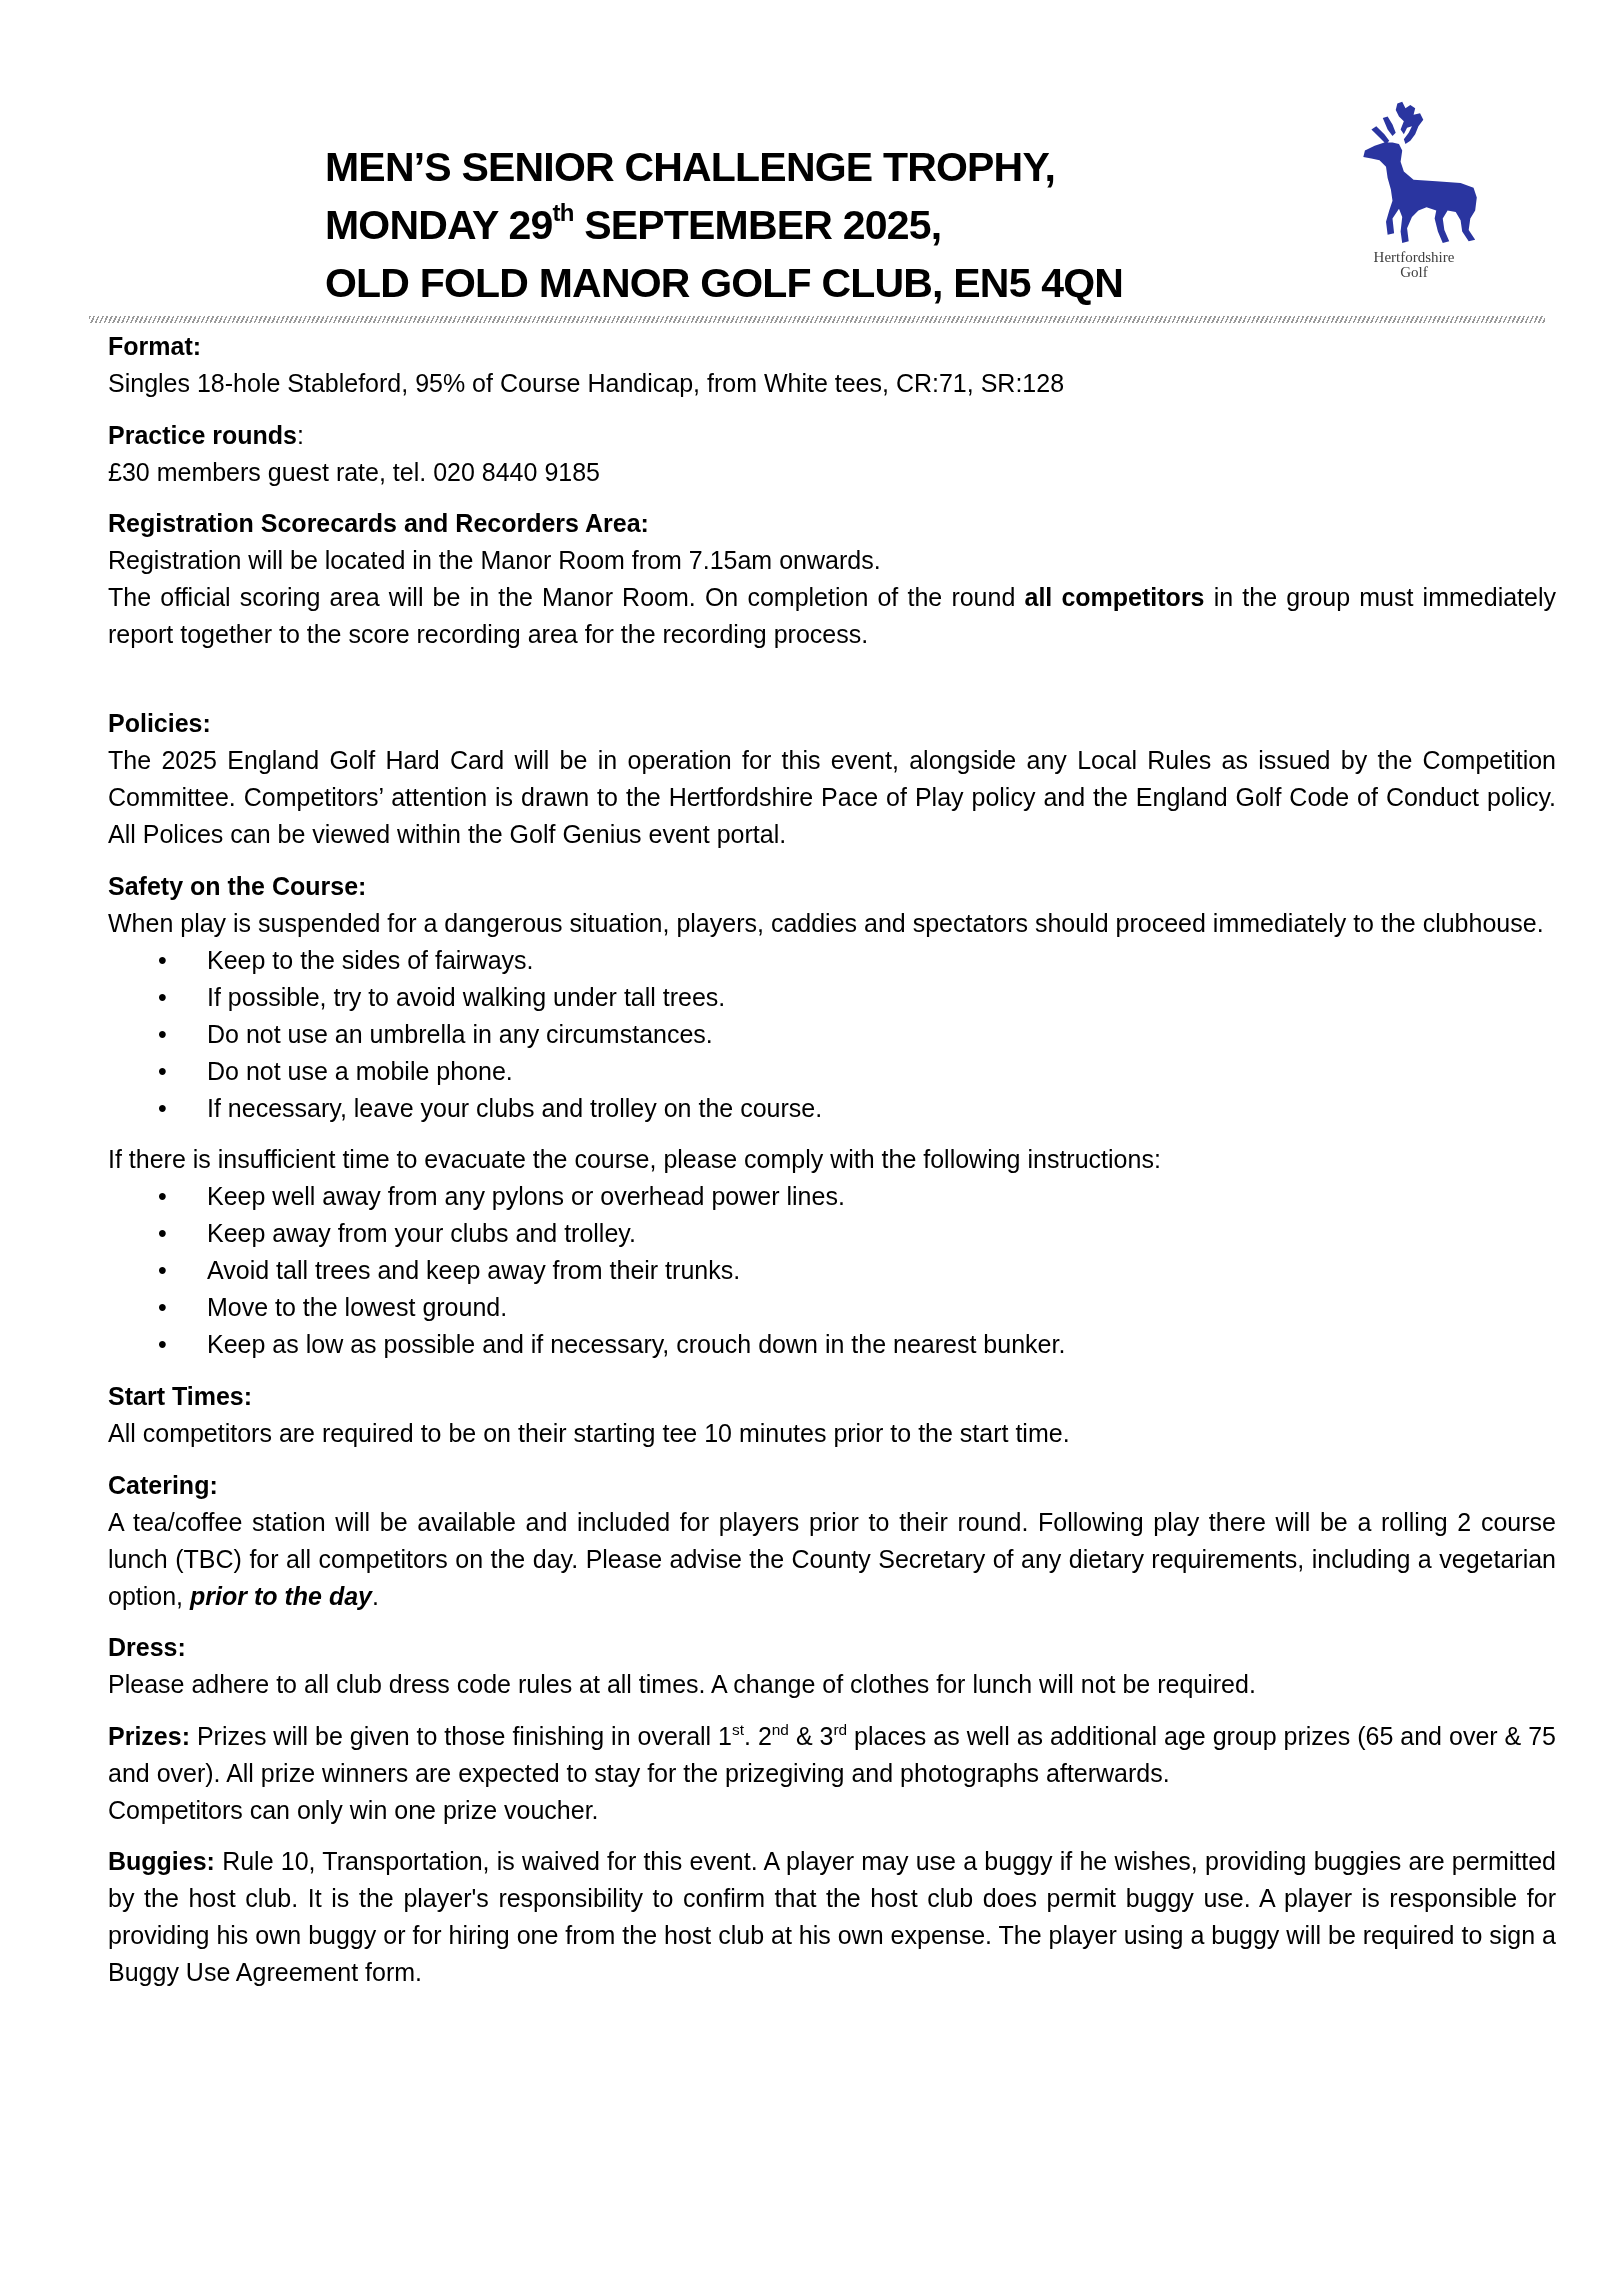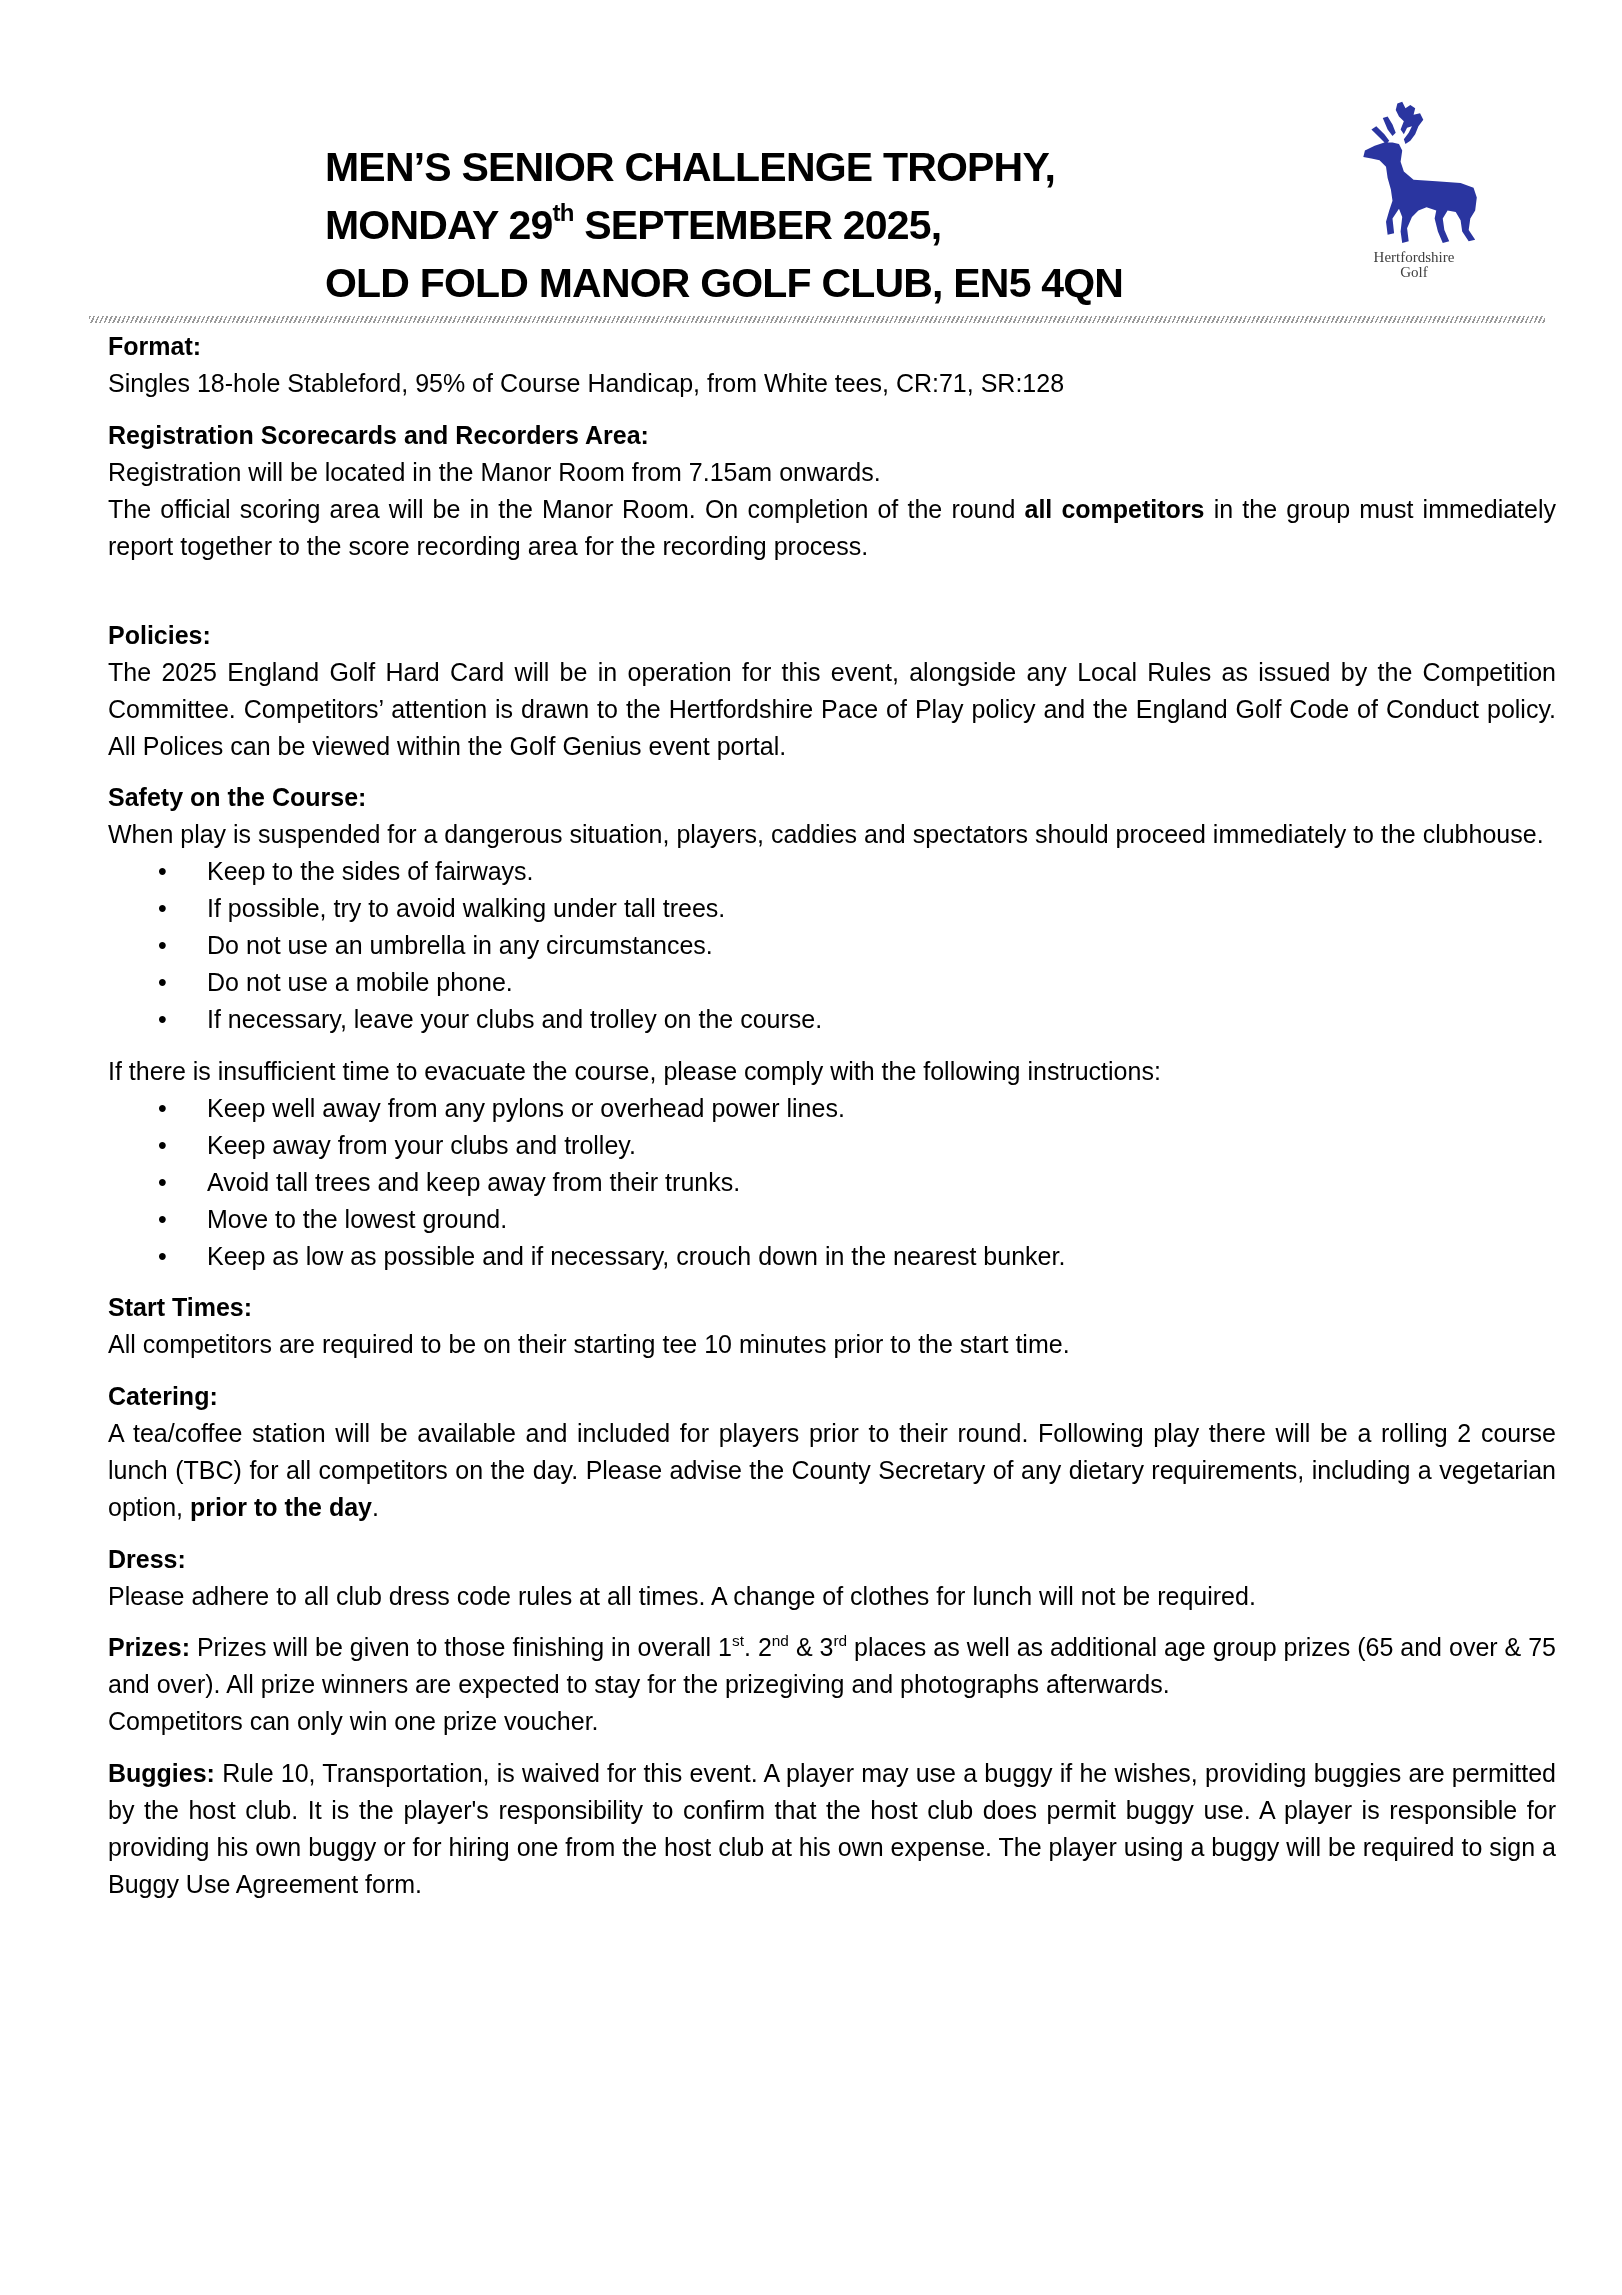--- a/index.html
+++ b/index.html
@@ -87,21 +87,21 @@
       position: relative;
       padding-left: 99px;
     }
     ul.bullets li .bullet {
       position: absolute;
       left: 50px;
       top: 0;
     }
     sup.ord { font-size: 15.4px; vertical-align: 9.7px; line-height: 0; }
     .bold { font-weight: bold; }
-    .bolditalic { font-weight: bold; }
+    .bolditalic { font-weight: bold; font-style: italic; }
   </style>
 </head>
 <body>
 
 <div class="page">
 
   <div class="title-block">
     <div>MEN’S SENIOR CHALLENGE TROPHY,</div>
     <div><span>MONDAY 29</span><sup>th</sup><span> SEPTEMBER 2025,</span></div>
     <div>OLD FOLD MANOR GOLF CLUB, EN5 4QN</div>
@@ -123,20 +123,24 @@
 
   <div class="rule"></div>
 
   <div class="content">
 
     <div class="section">
       <span class="heading">Format:</span>
       <span class="para">Singles 18-hole Stableford, 95% of Course Handicap, from White tees, CR:71, SR:128</span>
     </div>
 
+    <div class="section">
+      <span class="heading"><span>Practice rounds</span><span style="font-weight:normal">:</span></span>
+      <span class="para">£30 members guest rate, tel. 020 8440 9185</span>
+    </div>
 
     <div class="section gap-lg">
       <span class="heading">Registration Scorecards and Recorders Area:</span>
       <span class="para">Registration will be located in the Manor Room from 7.15am onwards.</span>
       <span class="para justify"><span>The official scoring area will be in the Manor Room. On completion of the round </span><span class="bold">all competitors</span><span> in the group must immediately report together to the score recording area for the recording process.</span></span>
     </div>
 
     <div class="section">
       <span class="heading">Policies:</span>
       <span class="para justify">The 2025 England Golf Hard Card will be in operation for this event, alongside any Local Rules as issued by the Competition Committee. Competitors’ attention is drawn to the Hertfordshire Pace of Play policy and the England Golf Code of Conduct policy.  All Polices can be viewed within the Golf Genius event portal.</span>

